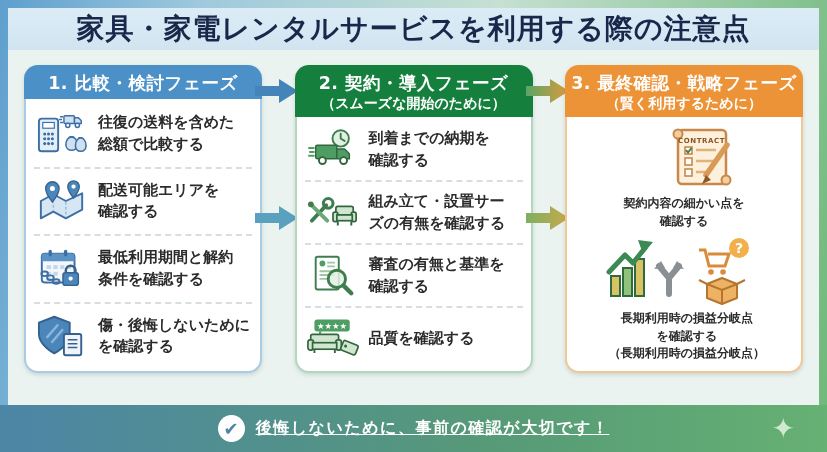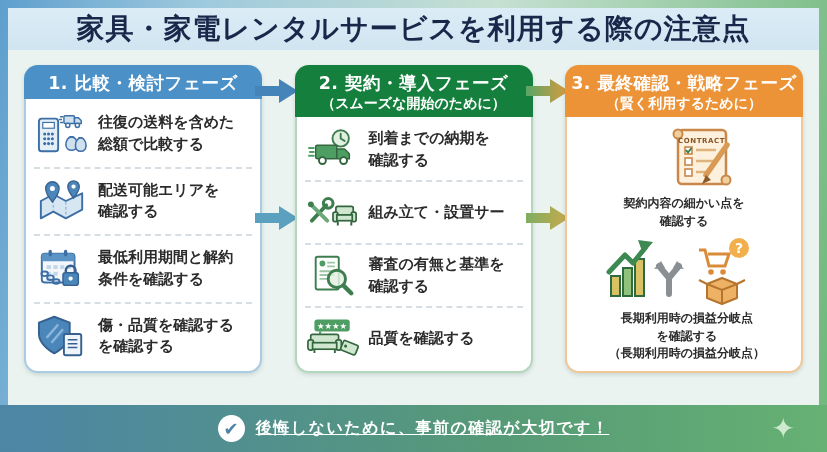--- a/index.html
+++ b/index.html
@@ -146,21 +146,21 @@
           <div class="row">
             <span class="ic">
               <svg width="50" height="44" viewBox="0 0 52 44">
                 <path d="M18 2 L34 8 V20 C34 32 18 40 18 40 C18 40 2 32 2 20 V8 Z" fill="#4b86bb" stroke="#36618f" stroke-width="2" stroke-linejoin="round"></path>
                 <path d="M10 24 L22 10 M15 29 L27 15" stroke="#8ab4da" stroke-width="2.6"></path>
                 <rect x="28" y="20" width="18" height="22" rx="2" fill="#eef4fa" stroke="#36618f" stroke-width="2"></rect>
                 <path d="M32 26 h10 M32 30 h10 M32 34 h10" stroke="#36618f" stroke-width="1.6"></path>
               </svg>
             </span>
             <div class="tx">
-              <span>傷・品質を確認する</span>
+              <span>傷・後悔しないために</span>
               <span>を確認する</span>
             </div>
           </div>
         </div>
       </div>
 
       <div class="gapcol">
         <svg class="arrow arrow-top" width="44" height="30" viewBox="0 0 44 30">
           <polygon points="0,10 24,10 24,3 43,15 24,27 24,20 0,20" fill="#4584b8"></polygon>
         </svg>
@@ -201,20 +201,21 @@
                 <circle cx="4" cy="13" r="3" fill="#3e7d4e"></circle>
                 <rect x="30" y="15" width="18" height="9" rx="2" fill="#cfe6cf" stroke="#33663f" stroke-width="1.8"></rect>
                 <rect x="27" y="21" width="5" height="10" rx="2" fill="#cfe6cf" stroke="#33663f" stroke-width="1.8"></rect>
                 <rect x="46" y="21" width="5" height="10" rx="2" fill="#cfe6cf" stroke="#33663f" stroke-width="1.8"></rect>
                 <rect x="31" y="24" width="16" height="6" fill="#cfe6cf" stroke="#33663f" stroke-width="1.8"></rect>
                 <path d="M32 31 v4 M46 31 v4" stroke="#33663f" stroke-width="2"></path>
               </svg>
             </span>
             <div class="tx">
               <span>組み立て・設置サー</span>
+              <span>ズの有無を確認する</span>
             </div>
           </div>
           <div class="row">
             <span class="ic">
               <svg width="50" height="44" viewBox="0 0 52 44">
                 <rect x="8" y="2" width="24" height="34" rx="2" fill="#fff" stroke="#3e7d4e" stroke-width="2"></rect>
                 <circle cx="15" cy="9" r="3" fill="#4e9e63"></circle>
                 <path d="M20 8 h8 M20 12 h8" stroke="#9cc6a6" stroke-width="1.8"></path>
                 <path d="M12 17 h16 M12 21 h16 M12 25 h8" stroke="#9cc6a6" stroke-width="2"></path>
                 <circle cx="30" cy="25" r="9" fill="#e2f0e2" fill-opacity="0.85" stroke="#3e7d4e" stroke-width="3"></circle>

